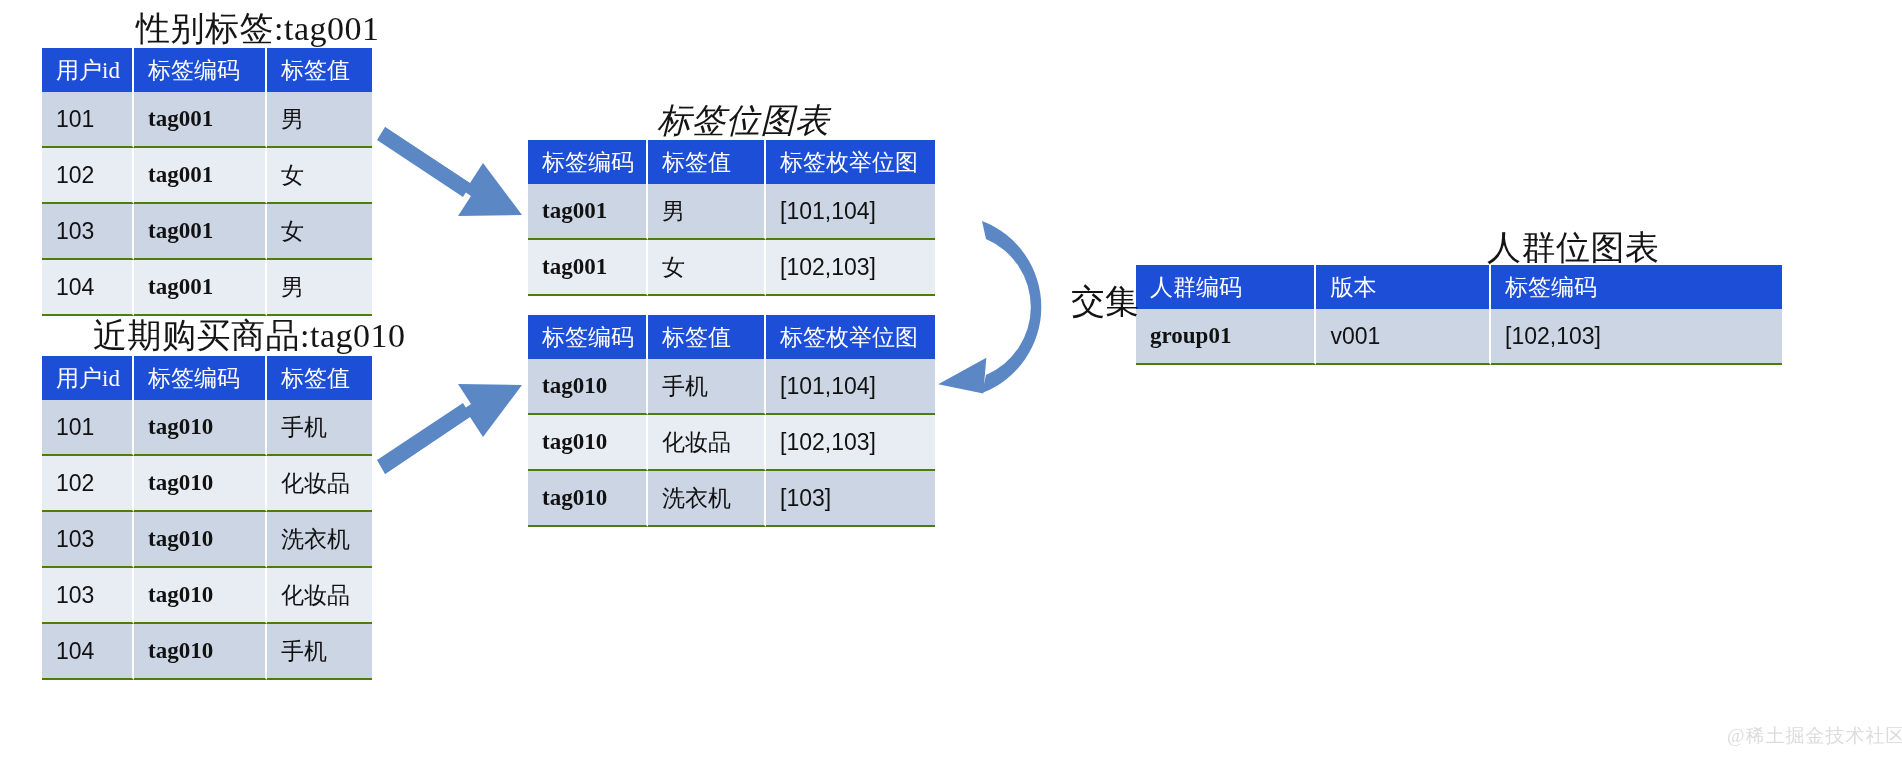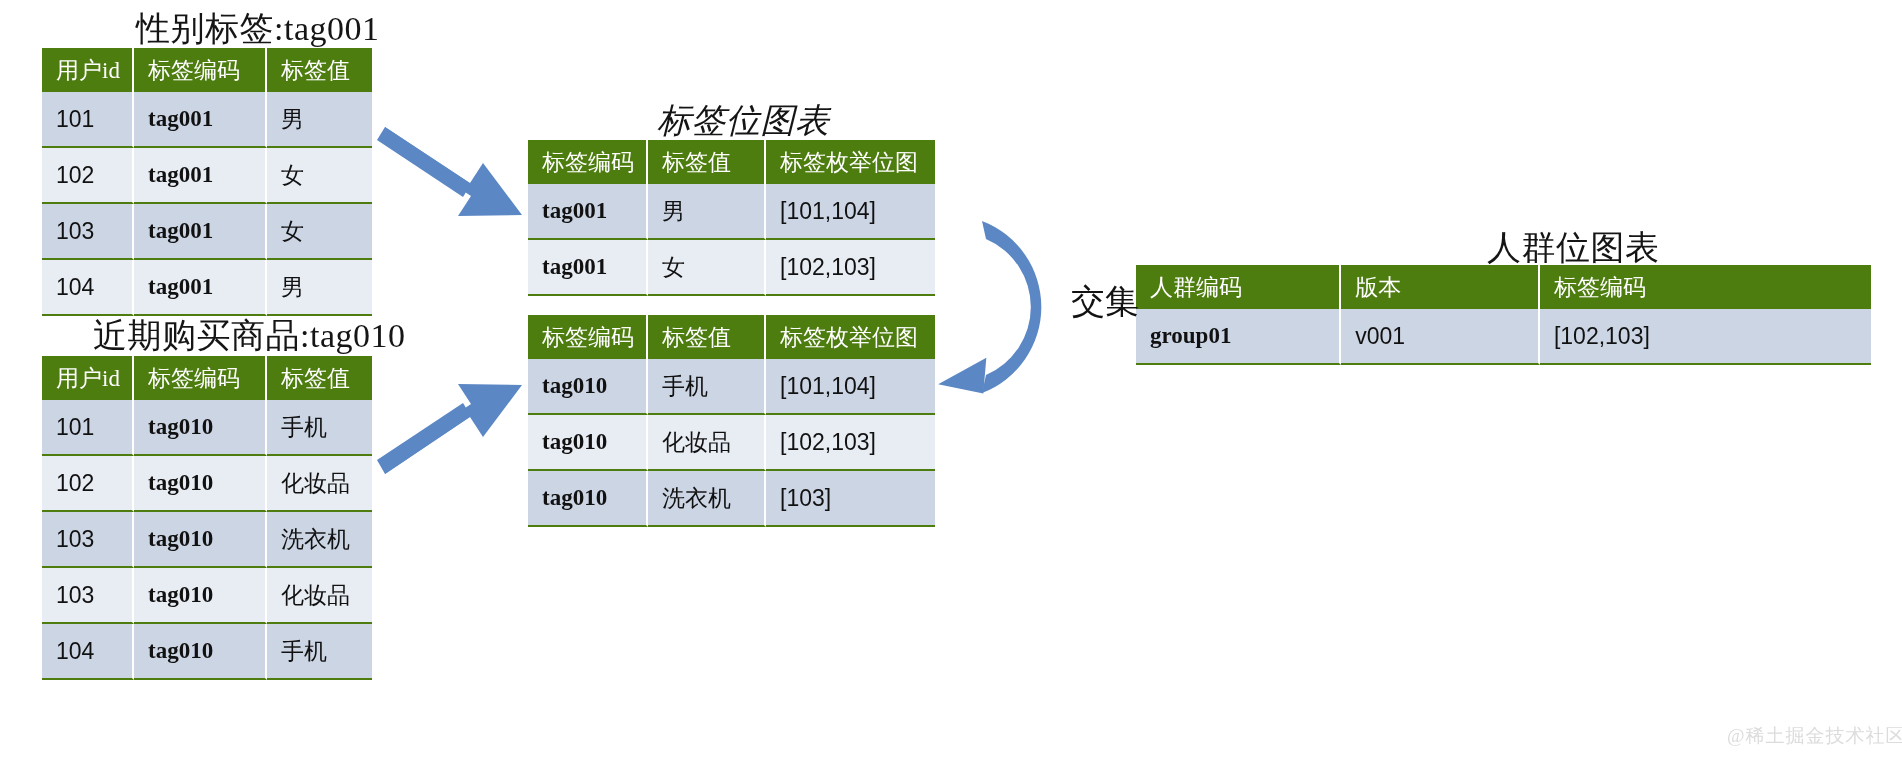--- a/index.html
+++ b/index.html
@@ -42,21 +42,21 @@
   .tbl th, .tbl td {
     padding: 0 14px;
     text-align: left;
     vertical-align: middle;
     font-size: 23px;
     white-space: nowrap;
     overflow: hidden;
   }
   .tbl th {
     height: 44px;
-    background: #4d7c0f;
+    background: #1d4ed8;
     color: #ffffff;
     font-weight: 400;
     border-right: 2px solid #ffffff;
     font-family: "Liberation Serif", "DejaVu Serif", serif;
   }
   .tbl th:last-child { border-right: none; }
 
   .tbl td {
     height: 54px;
     border-right: 2px solid #ffffff;
@@ -243,21 +243,21 @@
       <tr>
         <td class="mono-ish">tag010</td>
         <td class="cjk">洗衣机</td>
         <td class="num">[103]</td>
       </tr>
     </tbody>
   </table>
 
   <div class="tbl-title" style="left:1487px; top:225px;">人群位图表</div>
 
-  <table class="tbl" id="crowd-bitmap" style="left:1136px; top:265px; width:735px;">
+  <table class="tbl" id="crowd-bitmap" style="left:1136px; top:265px; width:646px;">
     <colgroup>
         <col style="width:124px">
         <col style="width:120px">
         <col style="width:200px">
       </colgroup>
     <thead>
       <tr>
         <th class="cjk">人群编码</th>
         <th class="cjk">版本</th>
         <th class="cjk">标签编码</th>

